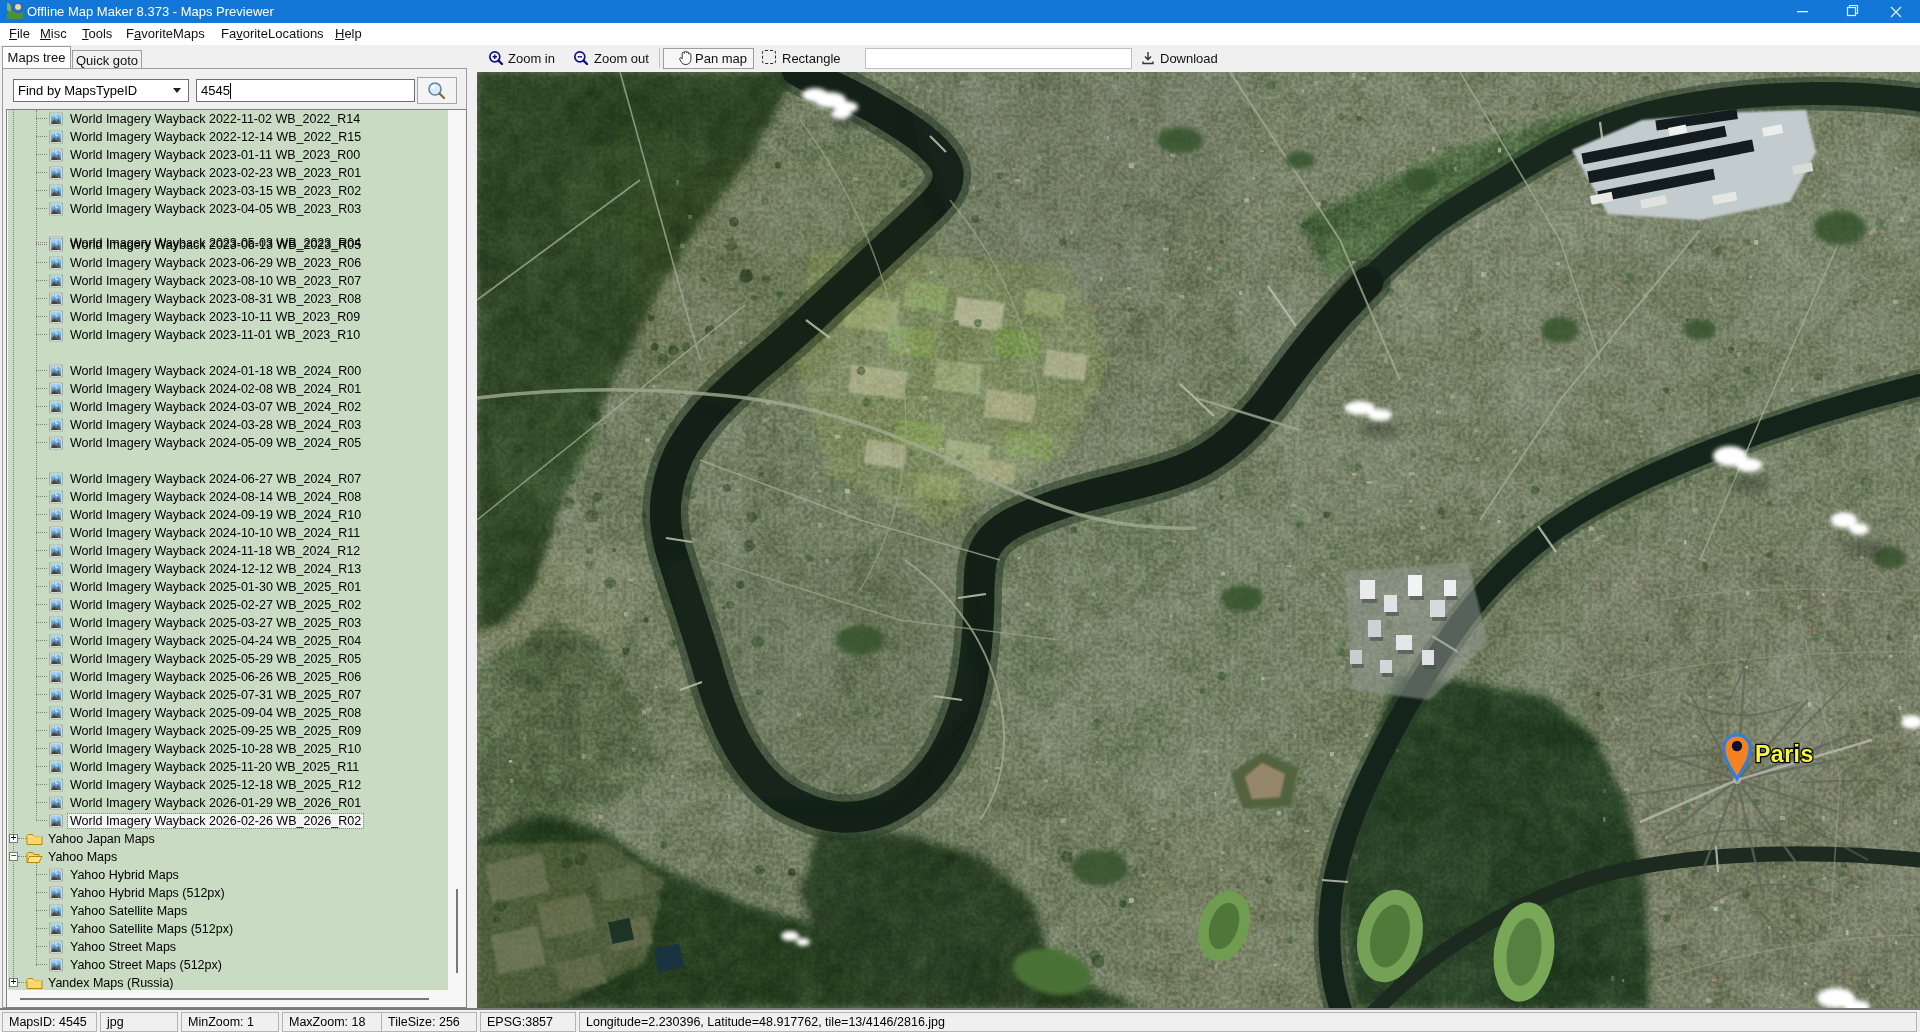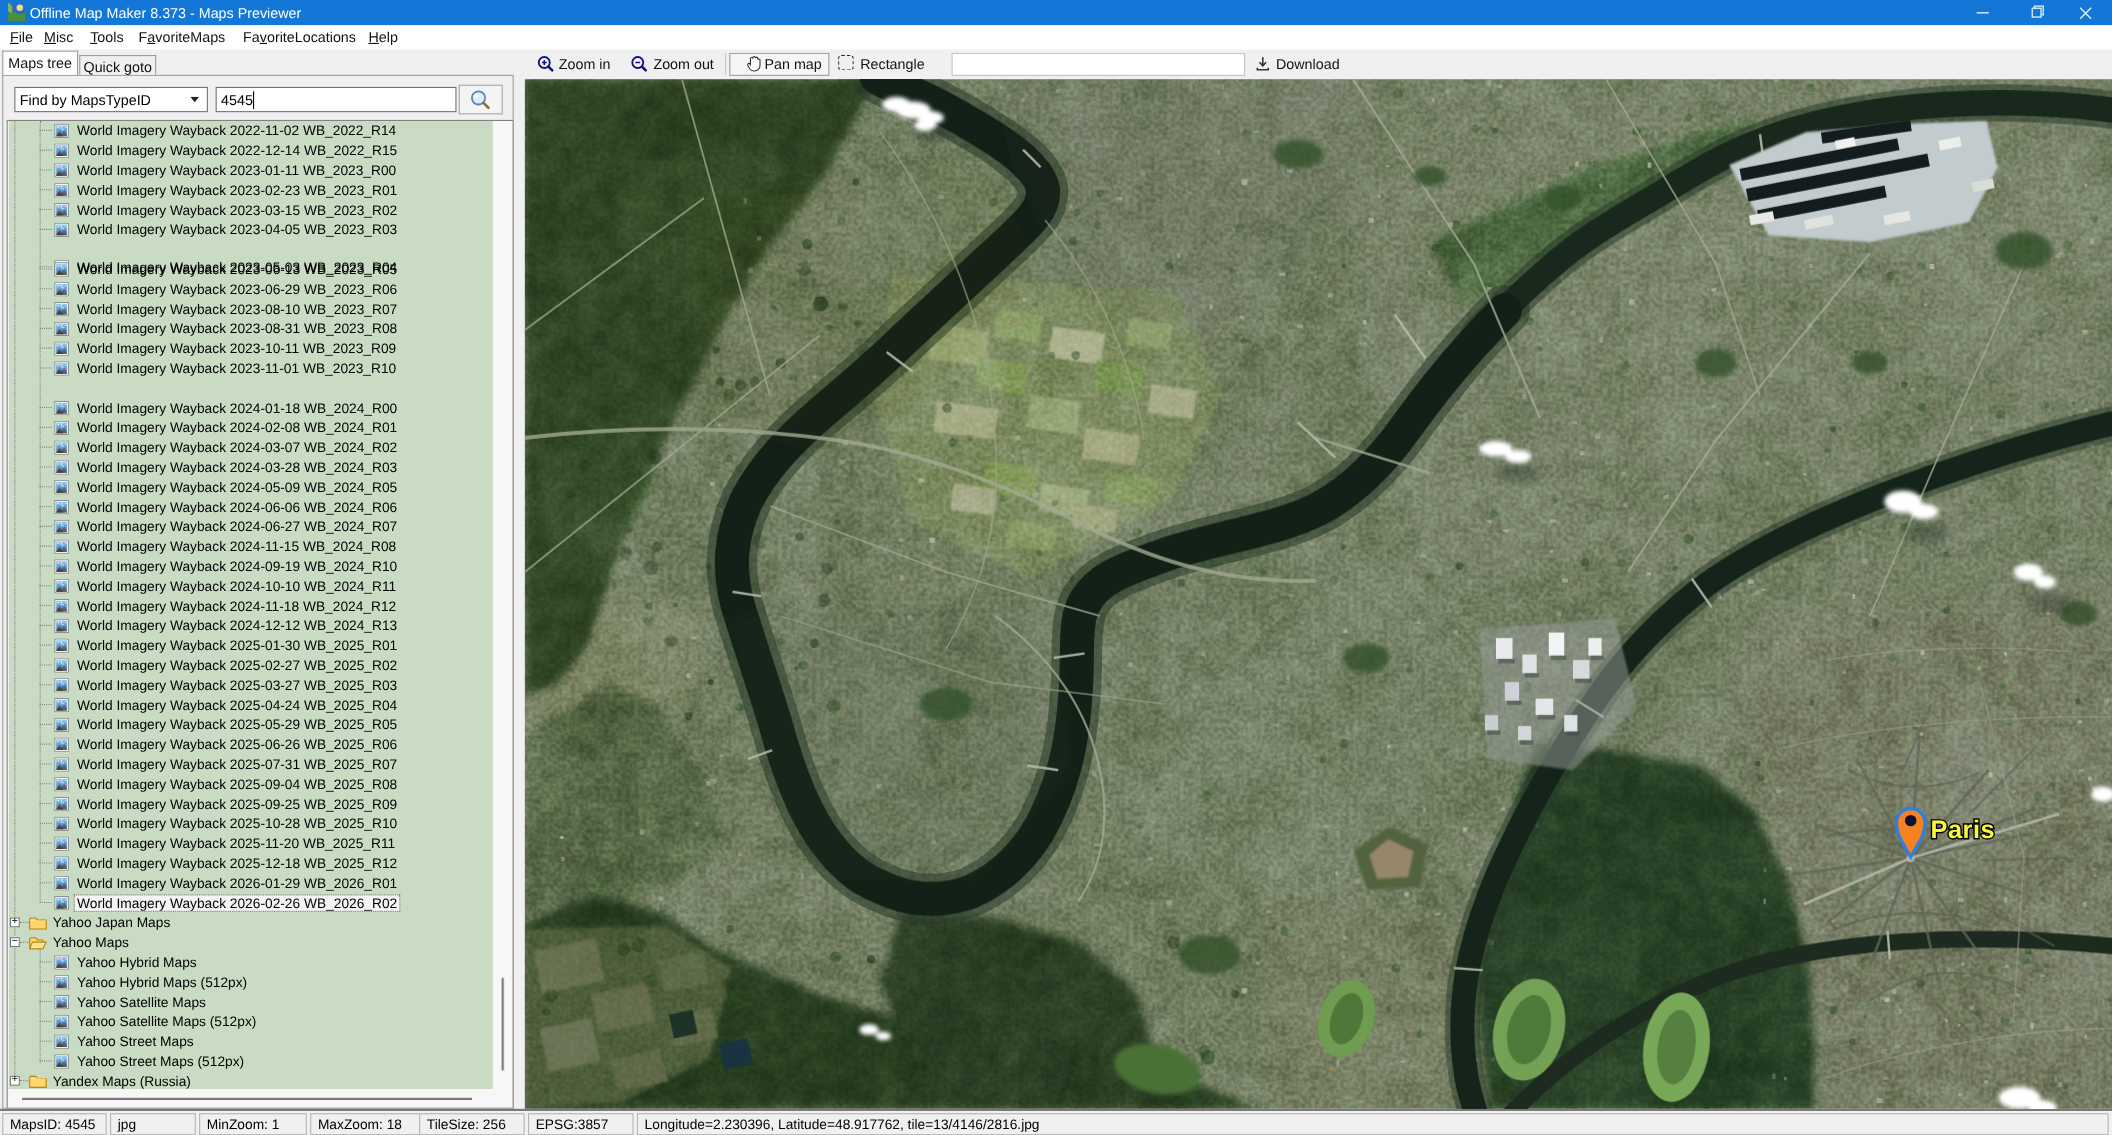--- a/index.html
+++ b/index.html
@@ -1362,40 +1362,33 @@
           </svg>
           <span class="tt">World Imagery Wayback 2024-03-28 WB_2024_R03</span>
         </div>
 <div class="trow" style="top:324px">
           <i class="hcon" style="left:28px"></i>
           <svg class="lic" viewBox="0 0 16 13">
             <use href="#imic"></use>
           </svg>
           <span class="tt">World Imagery Wayback 2024-05-09 WB_2024_R05</span>
         </div>
-<div class="trow" style="top:342px">
-          <i class="hcon" style="left:28px"></i>
-          <svg class="lic" viewBox="0 0 16 13">
-            <use href="#imic"></use>
-          </svg>
-          <span class="tt">World Imagery Wayback 2024-06-06 WB_2024_R06</span>
-        </div>
 <div class="trow" style="top:360px">
           <i class="hcon" style="left:28px"></i>
           <svg class="lic" viewBox="0 0 16 13">
             <use href="#imic"></use>
           </svg>
           <span class="tt">World Imagery Wayback 2024-06-27 WB_2024_R07</span>
         </div>
 <div class="trow" style="top:378px">
           <i class="hcon" style="left:28px"></i>
           <svg class="lic" viewBox="0 0 16 13">
             <use href="#imic"></use>
           </svg>
-          <span class="tt">World Imagery Wayback 2024-11-15 WB_2024_R08</span>
+          <span class="tt">World Imagery Wayback 2024-08-14 WB_2024_R08</span>
         </div>
 <div class="trow" style="top:396px">
           <i class="hcon" style="left:28px"></i>
           <svg class="lic" viewBox="0 0 16 13">
             <use href="#imic"></use>
           </svg>
           <span class="tt">World Imagery Wayback 2024-09-19 WB_2024_R10</span>
         </div>
 <div class="trow" style="top:414px">
           <i class="hcon" style="left:28px"></i>

